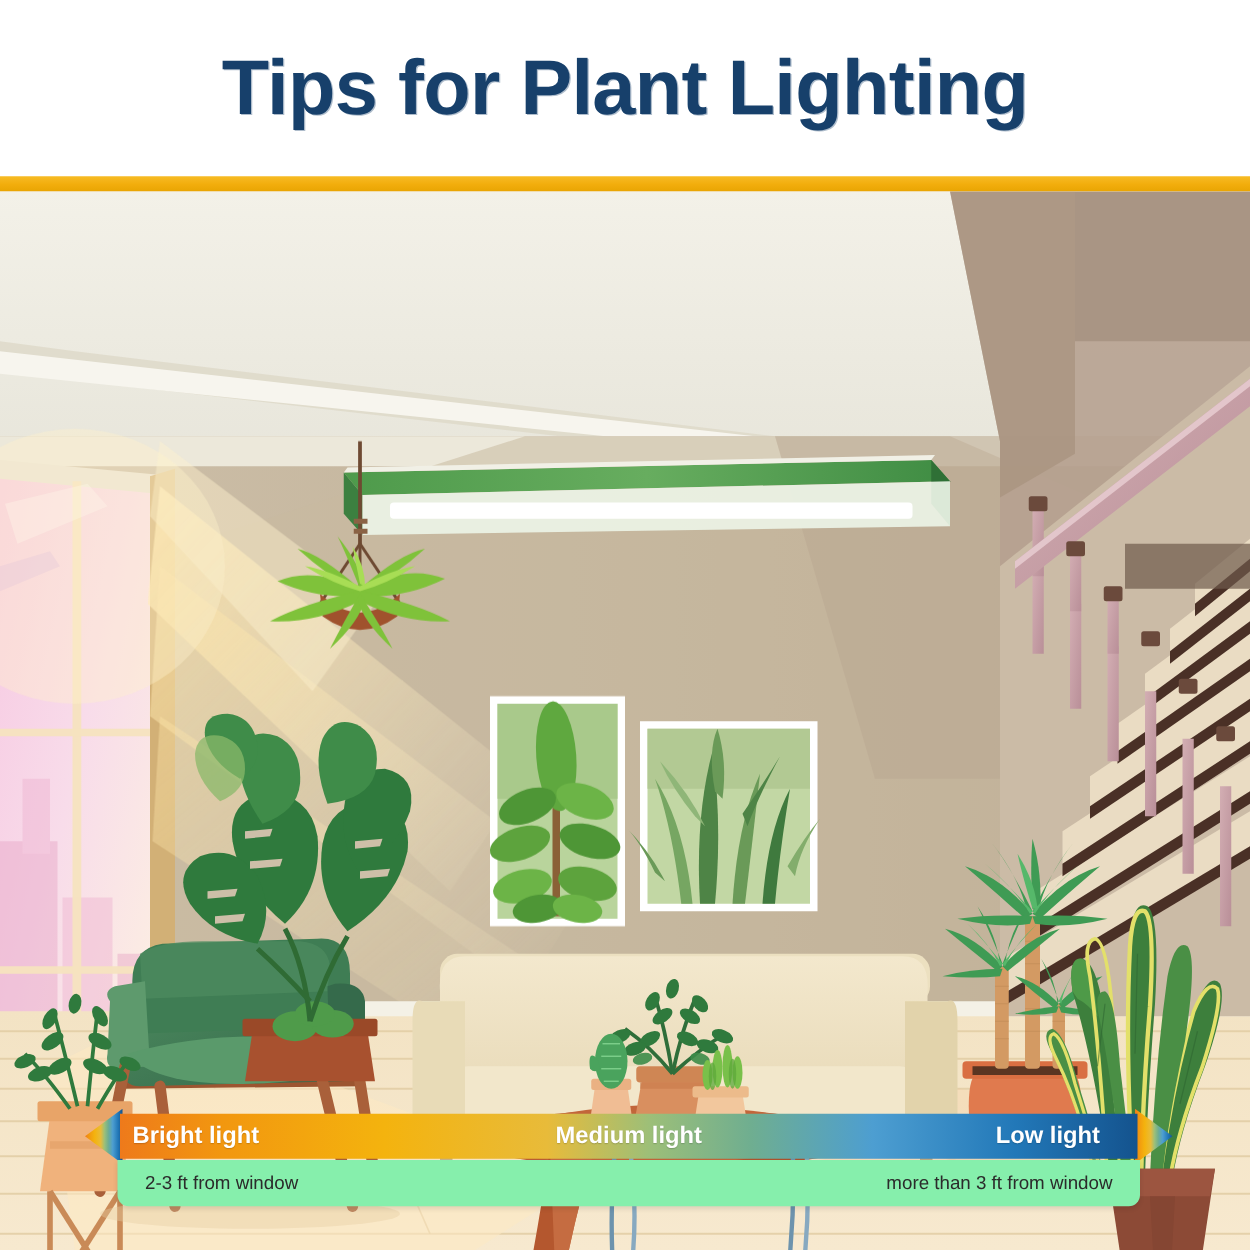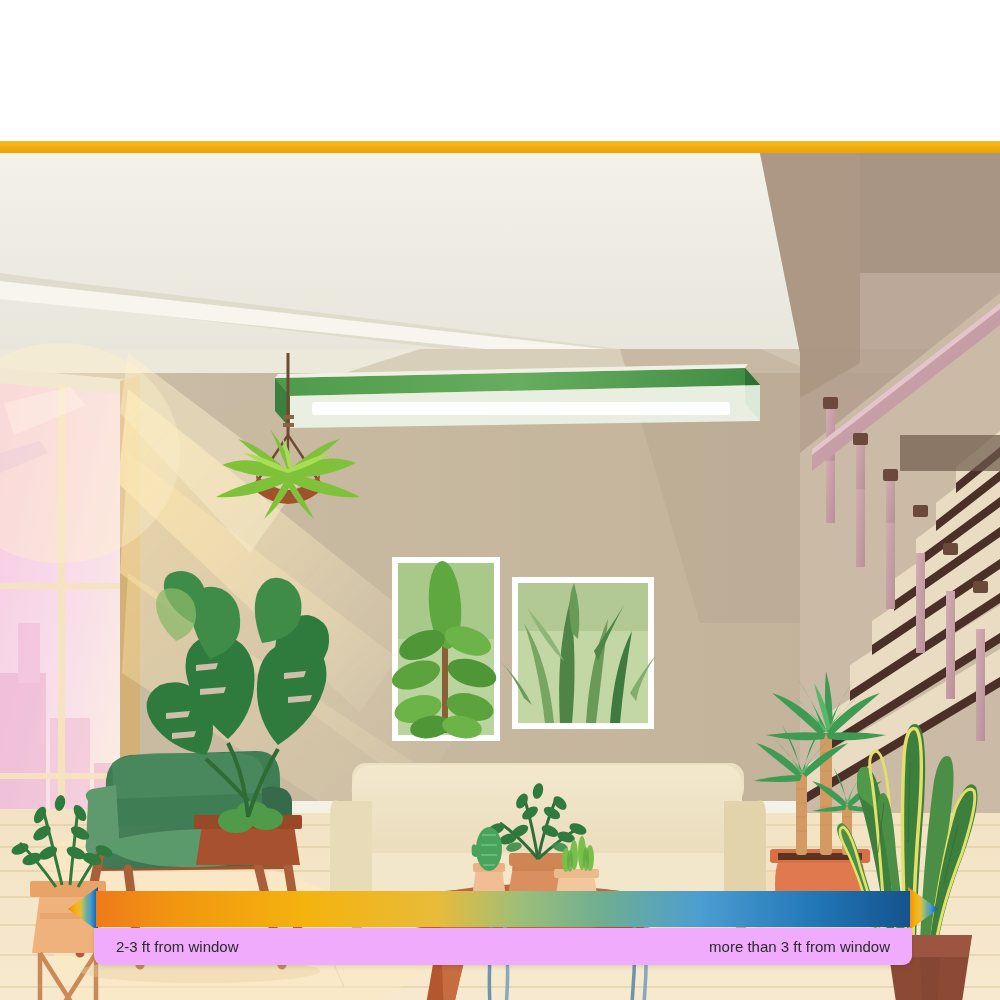--- a/index.html
+++ b/index.html
@@ -47,32 +47,35 @@
     font-size:19px; font-weight:bold; color:#ffffff;
     text-shadow:0 1px 1px rgba(0,0,0,.18);
     position:absolute; white-space:nowrap;
   }
   .lbl-bright { left:38px; }
   .lbl-medium { left:50%; transform:translateX(-50%); }
   .lbl-low    { right:58px; }
 
   .caption-bar {
     position:absolute; left:26px; top:41px; width:818px; height:37px;
-    background:#f0abfc; border-radius:0 0 9px 9px;
+    background:#86efac; border-radius:0 0 9px 9px;
     box-shadow:0 2px 4px rgba(0,0,0,.10);
     display:flex; align-items:center; justify-content:space-between;
     padding:0 22px;
   }
   .cap { font-size:15px; color:#2b2b2b; white-space:nowrap; }
 </style>
 </head>
 <body>
 
 <div id="page">
 
+  <div class="header">
+    <div class="title">Tips for Plant Lighting</div>
+  </div>
   <div class="gold-bar"></div>
 
   <div class="scene">
     <svg width="1000" height="847" viewBox="0 0 1000 847" xmlns="http://www.w3.org/2000/svg">
       <defs>
         <linearGradient id="ceilG" x1="0" y1="0" x2="0" y2="1">
           <stop offset="0" stop-color="#f3f1e8"></stop>
             <stop offset="1" stop-color="#e6e4d9"></stop>
         </linearGradient>
         <linearGradient id="wallG" x1="0" y1="0" x2="1" y2="0">
@@ -593,20 +596,25 @@
           <stop offset="0.74" stop-color="#4d9ed1"></stop>
           <stop offset="0.88" stop-color="#2278b8"></stop>
           <stop offset="1.00" stop-color="#14538e"></stop>
         </linearGradient>
       </defs>
       <polygon points="0,22 30,0 30,44" fill="url(#arrowGrad)"></polygon>
       <polygon points="870,22 840,0 840,44" fill="url(#arrowGrad)"></polygon>
       <rect x="28" y="4" width="814" height="36" fill="url(#arrowGrad)"></rect>
     </svg>
 
+    <div class="legend-labels">
+      <span class="lbl lbl-bright">Bright light</span>
+      <span class="lbl lbl-medium">Medium light</span>
+      <span class="lbl lbl-low">Low light</span>
+    </div>
 
     <div class="caption-bar">
       <span class="cap">2-3 ft from window</span>
       <span class="cap">more than 3 ft from window</span>
     </div>
   </div>
 
 </div>
 
 </body></html>

